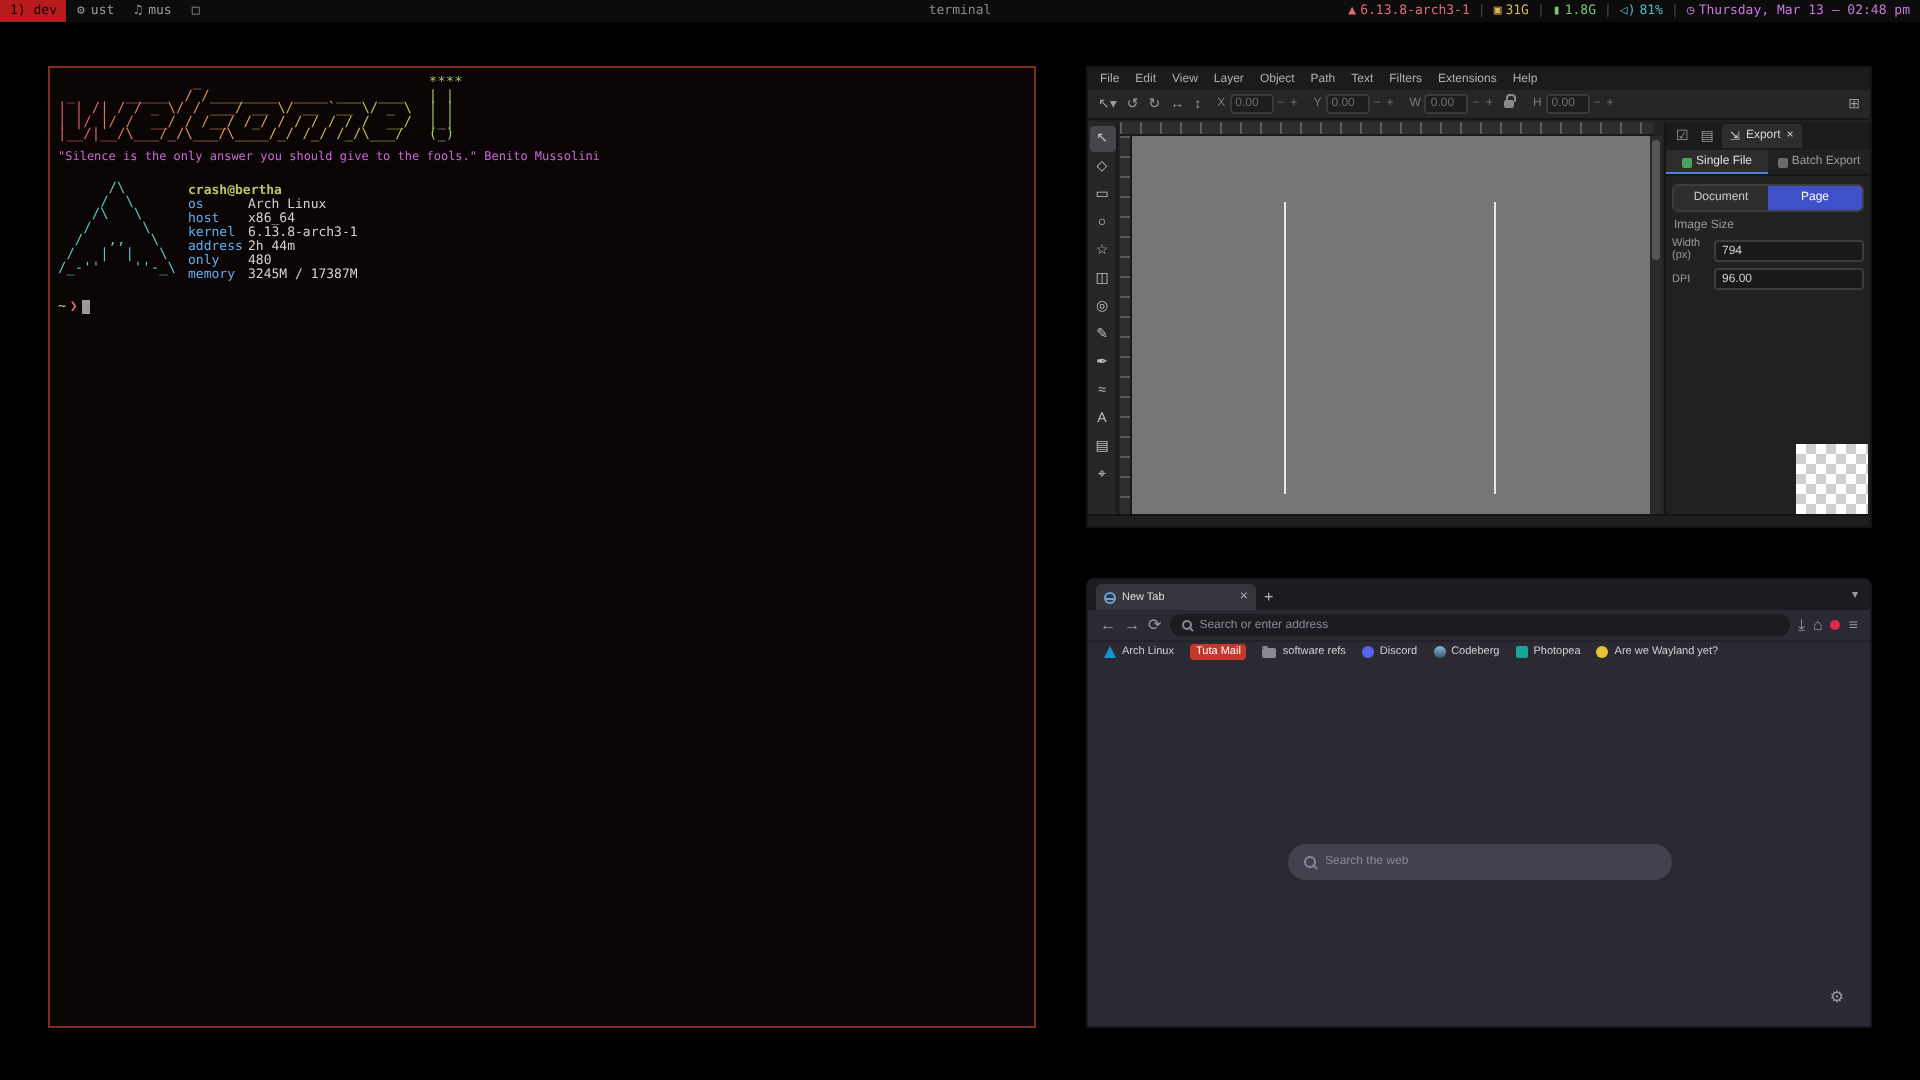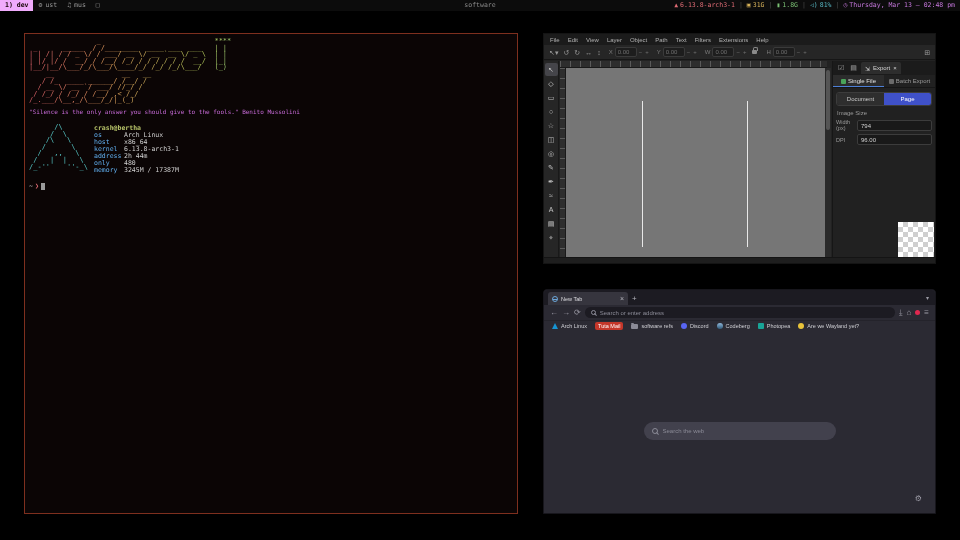--- a/index.html
+++ b/index.html
@@ -5,21 +5,21 @@
   * { box-sizing: border-box; margin: 0; padding: 0; }
   html,body { width:960px; height:540px; overflow:hidden; background:#000; }
   body { font-family:"Liberation Sans", sans-serif; position:relative; }
   .win { position:absolute; }
 
   
   #topbar { position:absolute; left:0; top:0; width:960px; height:11px; background:#0c0c0c;
     display:flex; align-items:center; font:6.5px/11px "DejaVu Sans Mono", monospace; color:#9a9a9a; }
   .tags { display:flex; z-index:2; }
   .tag { padding:0 5px; height:11px; display:flex; align-items:center; gap:3px; }
-  .tag.active { background:#f0abfc; color:#140404; font-weight:bold; }
+  .tag.active { background:#b91c1c; color:#140404; font-weight:normal; }
   .bar-title { position:absolute; left:0; right:0; text-align:center; color:#8a8a8a; }
   .status { margin-left:auto; display:flex; align-items:center; gap:4px; padding-right:5px; z-index:2; }
   .seg { display:flex; align-items:center; gap:2px; }
   .sep { color:#4a4a4a; }
   .c-kernel { color:#e06c75; } .c-disk { color:#d8b35a; } .c-ram { color:#7bc275; }
   .c-vol { color:#56b6c2; } .c-clock { color:#c678dd; }
 
   
   #terminal { left:24px; top:33px; width:494px; height:481px; background:#0b0505;
     border:1px solid #7e2f1e; padding:4px 4px; font-family:"DejaVu Sans Mono", monospace; color:#cccccc; }
@@ -137,21 +137,21 @@
         <span>ust</span>
       </span>
     <span class="tag">
         <span>♫</span>
         <span>mus</span>
       </span>
     <span class="tag">
         <span>□</span>
       </span>
   </div>
-  <span class="bar-title">software</span>
+  <span class="bar-title">terminal</span>
   <div class="status">
     <span class="seg c-kernel">
         <span>▲</span>
         <span>6.13.8-arch3-1</span>
       </span>
     <span class="sep">|</span>
     <span class="seg c-disk">
         <span>▣</span>
         <span>31G</span>
       </span>
@@ -172,25 +172,20 @@
       </span>
   </div>
 </div>
 
 <div id="terminal" class="win">
   <pre class="rainbow">                _                           ****
  _      _____  / /________  ____ ___  ___   | |
 | | /| / / _ \/ / ___/ __ \/ __ `__ \/ _ \  | |
 | |/ |/ /  __/ / /__/ /_/ / / / / / /  __/  |_|
 |__/|__/\___/_/\___/\____/_/ /_/ /_/\___/   (_)</pre>
-  <pre class="rainbow">    __                __   __
-   / /_  ____ ______/ /__/ /
-  / __ \/ __ `/ ___/ //_/ / 
- / /_/ / /_/ / /__/ ,&lt; /_/  
-/_.___/\__,_/\___/_/|_(_)   </pre>
   <div class="quote">"Silence is the only answer you should give to the fools."  Benito Mussolini</div>
   <div class="fetch">
     <pre class="arch-logo">      /\
      /  \
     /\   \
    /      \
   /   ,,   \
  /   |  |   \
 /_-''    ''-_\</pre>
     <div class="fetch-info">

